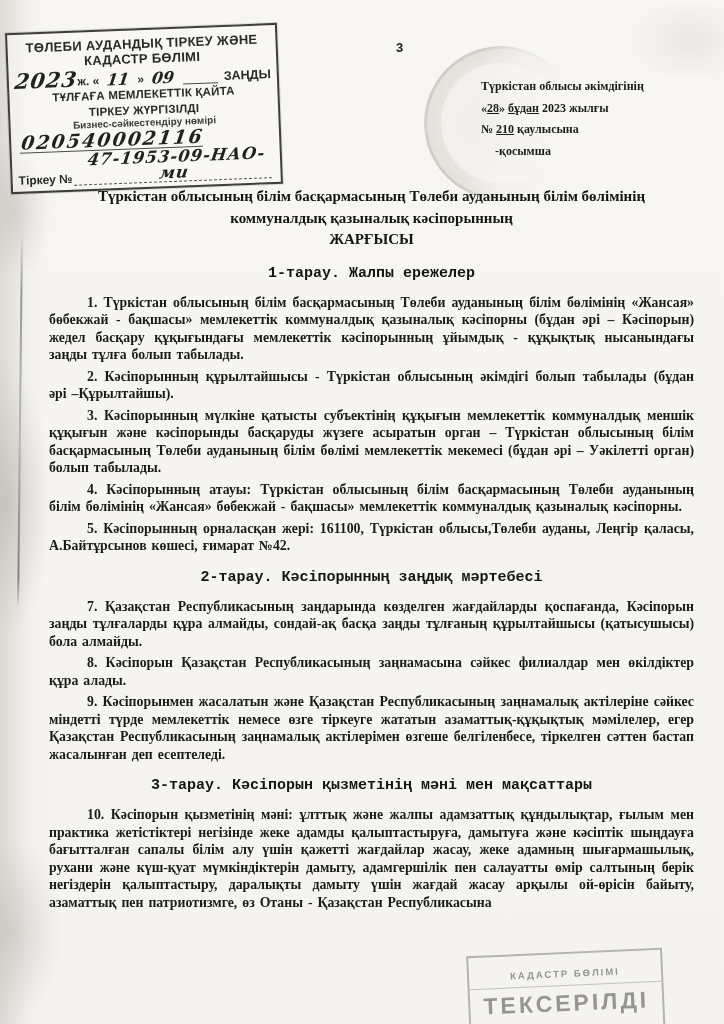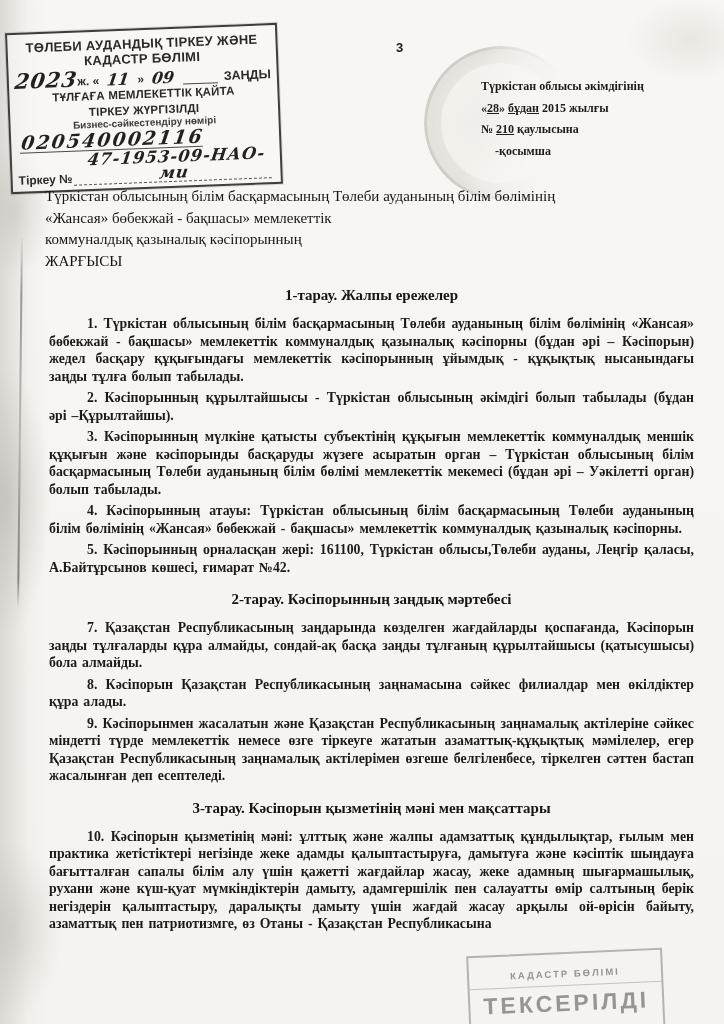--- a/index.html
+++ b/index.html
@@ -113,29 +113,30 @@
   .resolution .u { text-decoration: underline; font-family: Liberation Serif, serif; }
   .resolution .annex { padding-left: 14px; }
   
   .doc-body {
     position: absolute; left: 0; top: 186px;
     width: 724px;
     padding: 0 26px 0 45px;
     box-sizing: border-box;
   }
   .doc-title {
-    text-align: left; font-weight: normal;
+    text-align: center; font-weight: bold;
     font-size: 15px; line-height: 21.5px;
     color: #151513;
   }
   .chapter-heading {
     text-align: center; font-weight: bold;
     font-size: 15px; line-height: 20px;
     margin: 13px 0 10px 0;
     color: #151513;
+    font-family: Liberation Mono, monospace;
   }
   .doc-body p {
     margin: 4px;
     font-size: 13.8px; font-weight: bold;
     line-height: 17.5px;
     text-align: justify;
     text-indent: 38px;
     color: #1b1b19;
     word-spacing: 1.5px;
   }
@@ -193,34 +194,33 @@
 
   <div class="page-num">3</div>
 
   <div class="round-seal"></div>
 
   <div class="resolution">
     <div>Түркістан облысы әкімдігінің</div>
     <div>
       <span>«</span><span class="u">28</span><span>»</span>
       <span class="u">бұдан</span>
-      <span>2015 жылғы</span>
+      <span>2023 жылғы</span>
     </div>
     <div>
       <span>№</span>
       <span class="u">210</span>
       <span>қаулысына</span>
     </div>
     <div class="annex">-қосымша</div>
   </div>
 
   <div class="doc-body">
     <div class="doc-title">
       <div>Түркістан облысының білім басқармасының Төлеби ауданының білім бөлімінің</div>
-      <div>«Жансая» бөбекжай - бақшасы» мемлекеттік</div>
       <div>коммуналдық қазыналық кәсіпорынның</div>
       <div>ЖАРҒЫСЫ</div>
     </div>
 
     <div class="chapter-heading">1-тарау. Жалпы ережелер</div>
     <p>1. Түркістан облысының білім басқармасының Төлеби ауданының білім бөлімінің «Жансая» бөбекжай - бақшасы» мемлекеттік коммуналдық қазыналық кәсіпорны (бұдан әрі – Кәсіпорын) жедел басқару құқығындағы мемлекеттік кәсіпорынның ұйымдық - құқықтық нысанындағы заңды тұлға болып табылады.</p>
     <p>2. Кәсіпорынның құрылтайшысы -  Түркістан облысының әкімдігі болып табылады (бұдан әрі –Құрылтайшы).</p>
     <p>3. Кәсіпорынның мүлкіне қатысты субъектінің құқығын мемлекеттік коммуналдық меншік құқығын және кәсіпорынды басқаруды жүзеге асыратын орган – Түркістан облысының білім басқармасының Төлеби ауданының білім бөлімі мемлекеттік мекемесі (бұдан әрі – Уәкілетті орган) болып табылады.</p>
     <p>4. Кәсіпорынның атауы: Түркістан облысының білім басқармасының Төлеби ауданының білім бөлімінің «Жансая» бөбекжай - бақшасы» мемлекеттік коммуналдық қазыналық кәсіпорны.</p>
     <p>5. Кәсіпорынның орналасқан жері: 161100, Түркістан облысы,Төлеби ауданы, Леңгір қаласы, А.Байтұрсынов көшесі,  ғимарат №42.</p>

